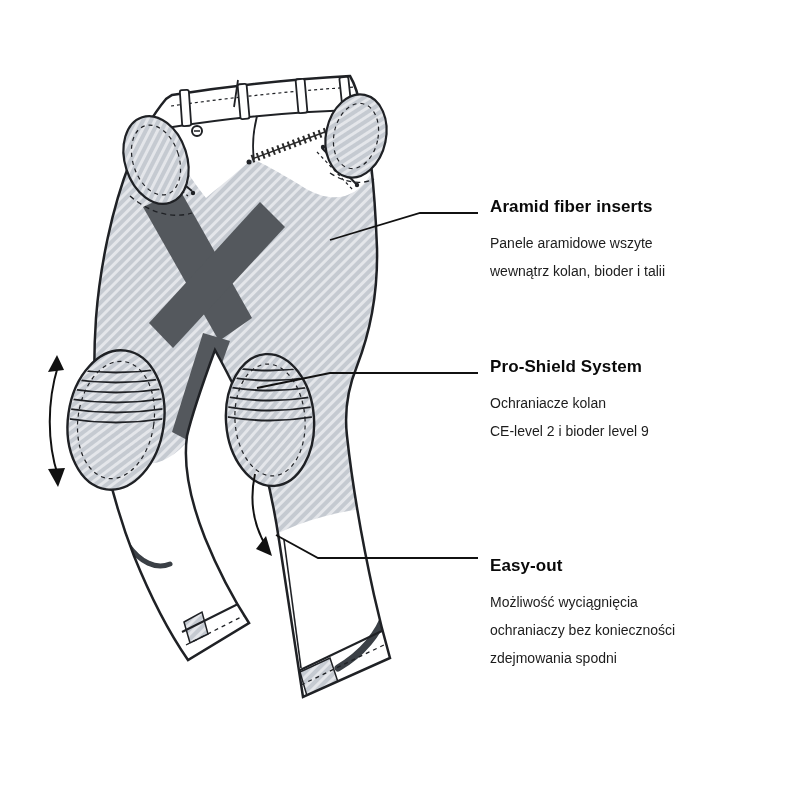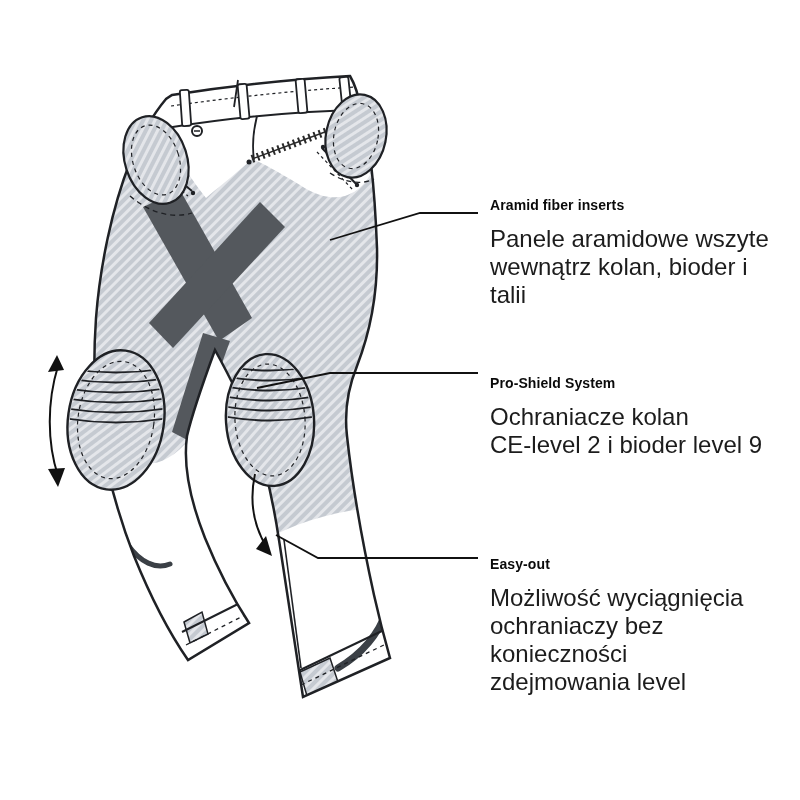--- a/index.html
+++ b/index.html
@@ -1,21 +1,21 @@
 <!DOCTYPE html>
 <html><head>
 <meta charset="utf-8">
 <style>
   html,body{margin:0;padding:0;background:#ffffff;}
   .stage{position:relative;width:800px;height:800px;background:#ffffff;overflow:hidden;
          font-family:"Liberation Sans","DejaVu Sans",sans-serif;}
   .stage svg{position:absolute;left:0;top:0;}
   .callout{position:absolute;left:490px;width:280px;color:#1c1c1c;}
-  .callout h3{margin:0 0 12px 0;font-size:14px;font-weight:700;color:#0a0a0a;letter-spacing:.1px;}
-  .callout p{margin:0;font-size:24px;line-height:28px;white-space:pre-line;}
+  .callout h3{margin:0 0 12px 0;font-size:17px;font-weight:700;color:#0a0a0a;letter-spacing:.1px;}
+  .callout p{margin:0;font-size:14px;line-height:28px;white-space:pre-line;}
 </style>
 </head>
 <body>
 
 <div class="stage">
 
 <svg width="800" height="800" viewBox="0 0 800 800">
   <defs>
     <pattern id="hatch" patternUnits="userSpaceOnUse" width="7" height="7" patternTransform="rotate(-45)">
       <rect x="0" y="0" width="7" height="7" fill="#c5cad1"></rect>
@@ -185,26 +185,26 @@
     </g>
   </g>
 </svg>
 
 <div class="callout" style="top:197px">
   <h3>Aramid fiber inserts</h3>
   <p>Panele aramidowe wszyte
 wewnątrz kolan, bioder i talii</p>
 </div>
 
-<div class="callout" style="top:375px">
+<div class="callout" style="top:357px">
   <h3>Pro-Shield System</h3>
   <p>Ochraniacze kolan
 CE-level 2 i bioder level 9</p>
 </div>
 
 <div class="callout" style="top:556px">
   <h3>Easy-out</h3>
   <p>Możliwość wyciągnięcia
 ochraniaczy bez konieczności
-zdejmowania level</p>
+zdejmowania spodni</p>
 </div>
 
 </div>
 
 </body></html>

